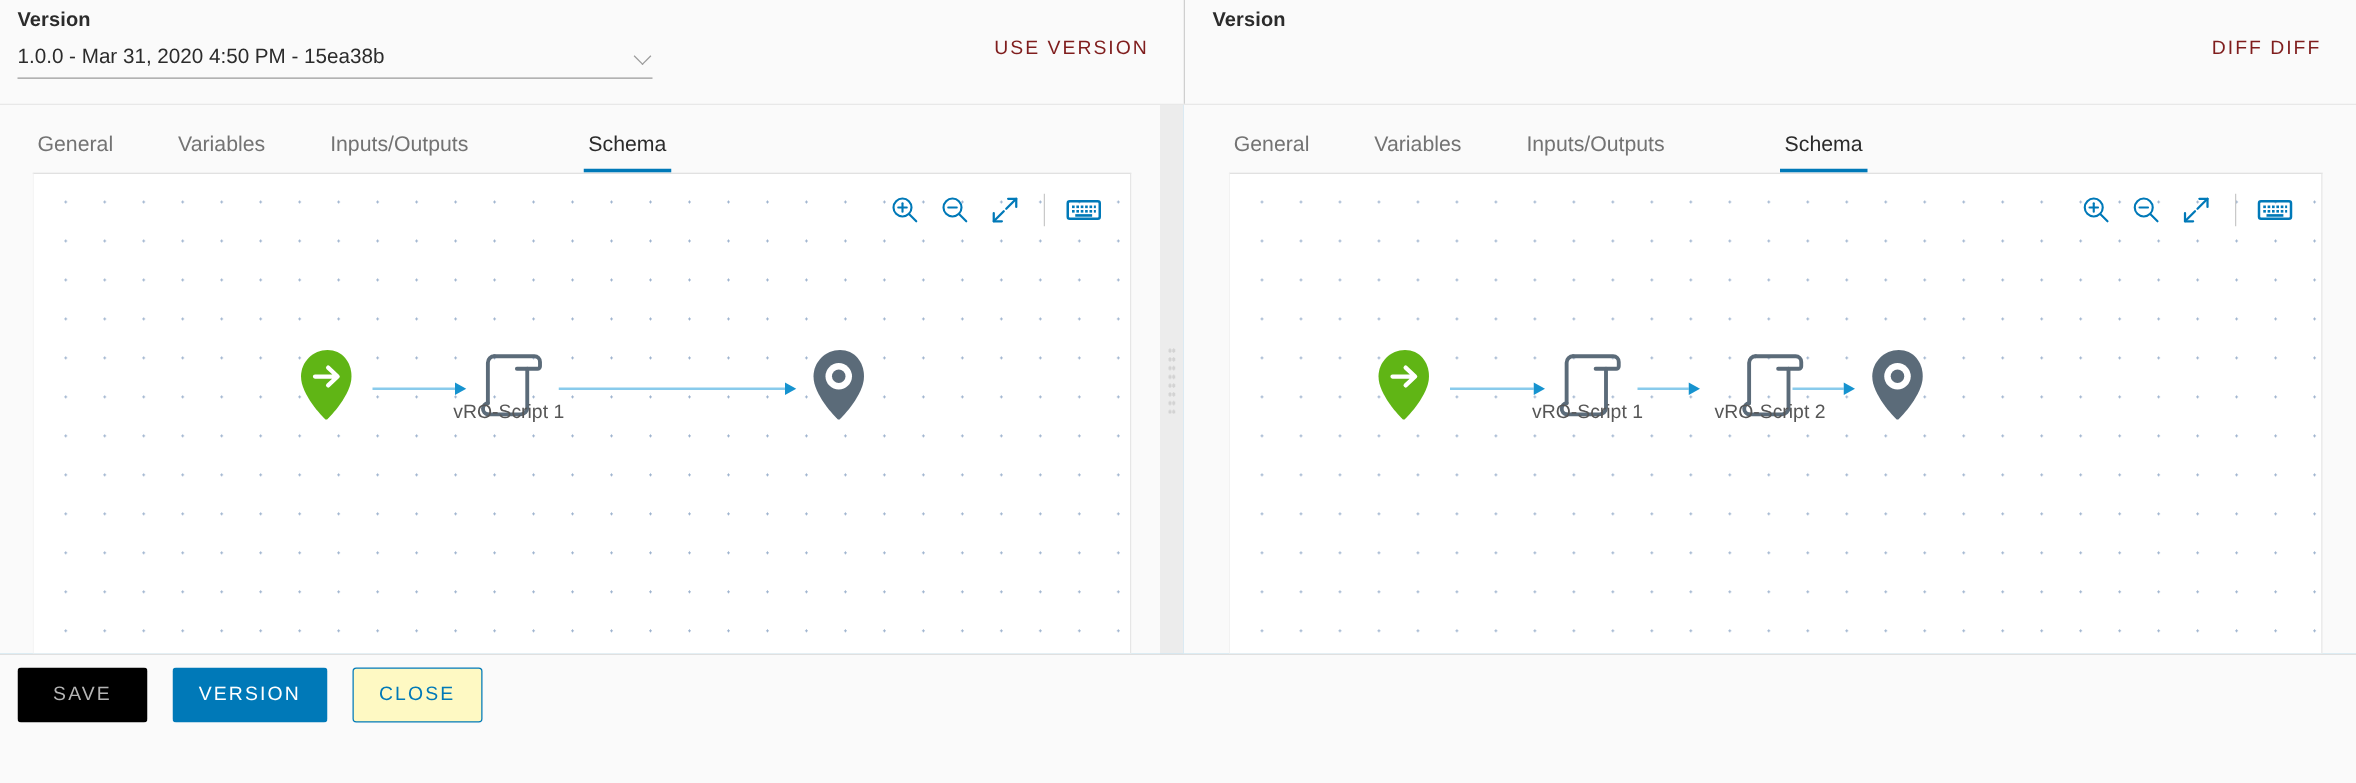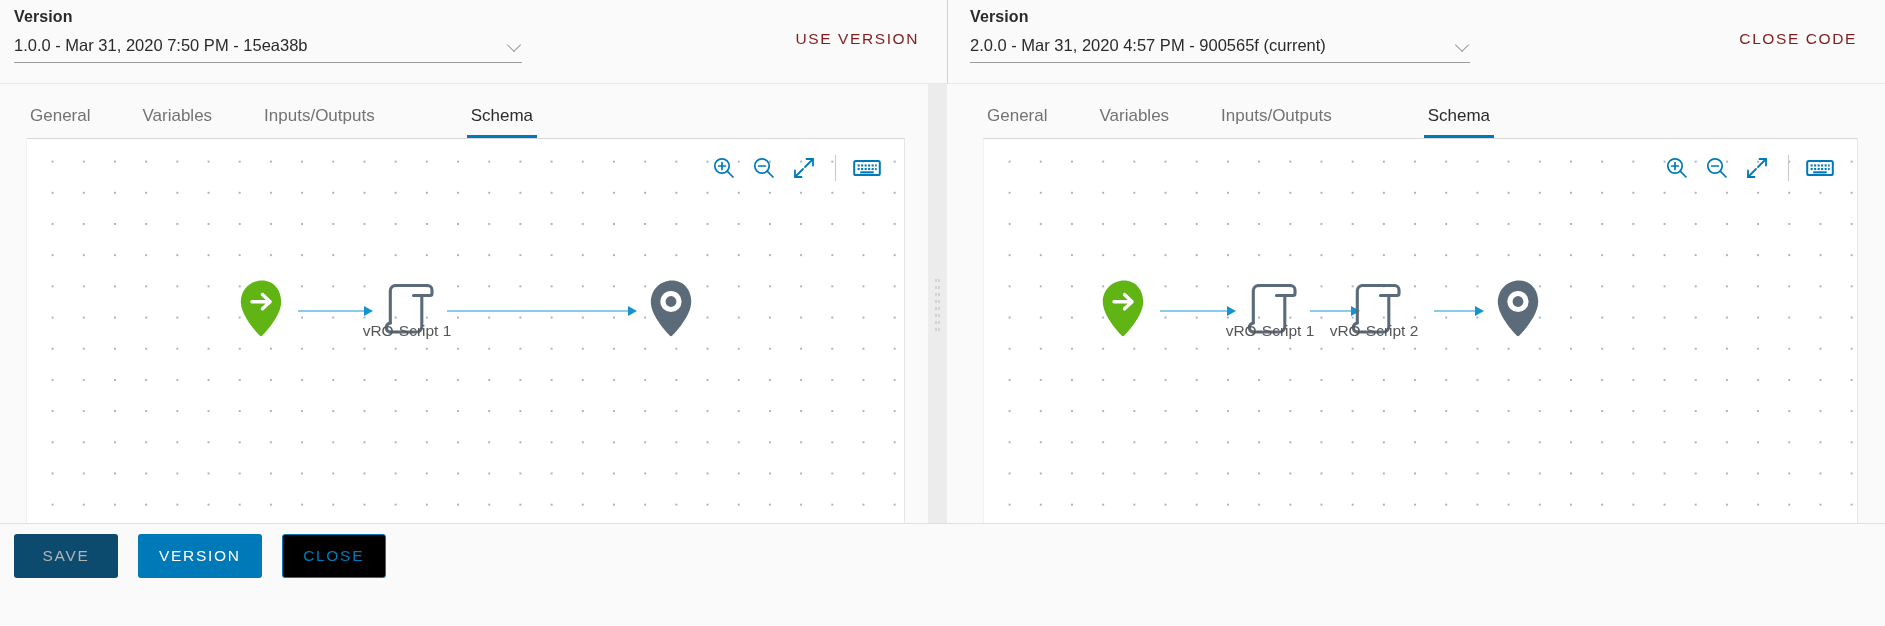--- a/index.html
+++ b/index.html
@@ -270,61 +270,57 @@
     display: flex;
     align-items: center;
     justify-content: center;
     cursor: pointer;
     border: 1px solid transparent;
     background: transparent;
     font-family: "Liberation Sans", sans-serif;
     white-space: nowrap;
   }
   .btn.disabled {
-    background: #0c4a6e;
+    background: #000000;
     color: #b4b4b4;
     cursor: default;
   }
   .btn.primary {
     background: #0079b8;
     color: #ffffff;
   }
   .btn.outline {
-    background: #000000;
+    background: #fef9c3;
     color: #0079b8;
     border: 1px solid #0079b8;
   }
 </style>
 </head>
 <body>
 
 <div class="app">
 
   <div class="header">
 
     <div class="header-pane left">
       <div class="version-block">
         <div class="version-label">Version</div>
         <div class="select-wrap w1">
-          <span class="select-value">1.0.0 - Mar 31, 2020 7:50 PM - 15ea38b</span>
+          <span class="select-value">1.0.0 - Mar 31, 2020 4:50 PM - 15ea38b</span>
           <span class="caret"></span>
         </div>
       </div>
       <div class="header-action">USE VERSION</div>
     </div>
 
     <div class="header-pane right">
       <div class="version-block">
         <div class="version-label">Version</div>
-        <div class="select-wrap w2">
-          <span class="select-value">2.0.0 - Mar 31, 2020 4:57 PM - 900565f (current)</span>
-          <span class="caret"></span>
-        </div>
       </div>
-      <div class="header-action">CLOSE CODE</div>
+      <div class="header-action">DIFF DIFF</div>
     </div>
   </div>
 
   <div class="body">
 
     <div class="pane left">
       <div class="tabs">
         <div class="tab">General</div>
         <div class="tab">Variables</div>
         <div class="tab">Inputs/Outputs</div>
@@ -517,21 +513,21 @@
                 </svg>
               </span>
               <span class="node-label">vRO-Script 1</span>
             </div>
 
             <div class="edge" style="left:326px; top:172px; width:50px;">
               <div class="edge-line"></div>
               <div class="edge-head"></div>
             </div>
 
-            <div class="node" style="left:390px; top:172px;">
+            <div class="node" style="left:432px; top:172px;">
               <span class="node-icon">
                 <svg width="58" height="62" viewBox="0 0 58 62" fill="none">
                   <path d="M17.5 7.5h32a4.5 4.5 0 0 1 4.5 4.5v3.5a2 2 0 0 1-2 2H35.5" stroke="#5b6b79" stroke-width="3.1" stroke-linecap="round" stroke-linejoin="round"></path>
                   <path d="M17.5 7.5a5.2 5.2 0 0 0-5.2 5.2V45" stroke="#5b6b79" stroke-width="3.1" stroke-linecap="round" stroke-linejoin="round"></path>
                   <path d="M43.8 17.5v31.3a5.2 5.2 0 0 1-5.2 5.2H12.3" stroke="#5b6b79" stroke-width="3.1" stroke-linecap="round" stroke-linejoin="round"></path>
                   <path d="M12.3 45a4.6 4.6 0 0 0 0 9.1" stroke="#5b6b79" stroke-width="3.1" stroke-linecap="round" stroke-linejoin="round"></path>
                 </svg>
               </span>
               <span class="node-label">vRO-Script 2</span>
             </div>

